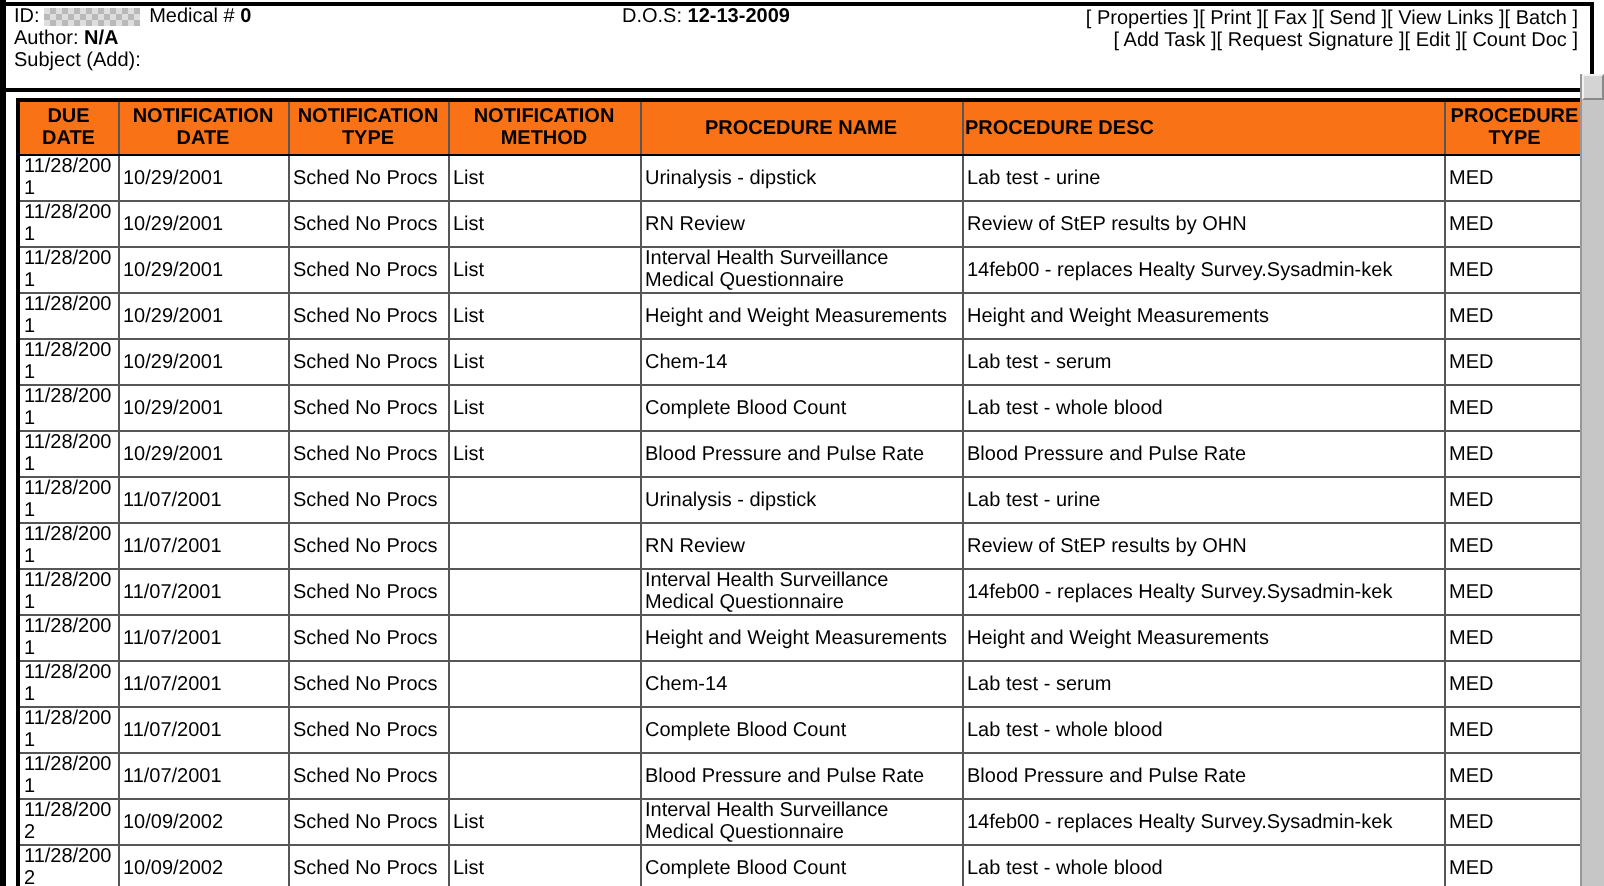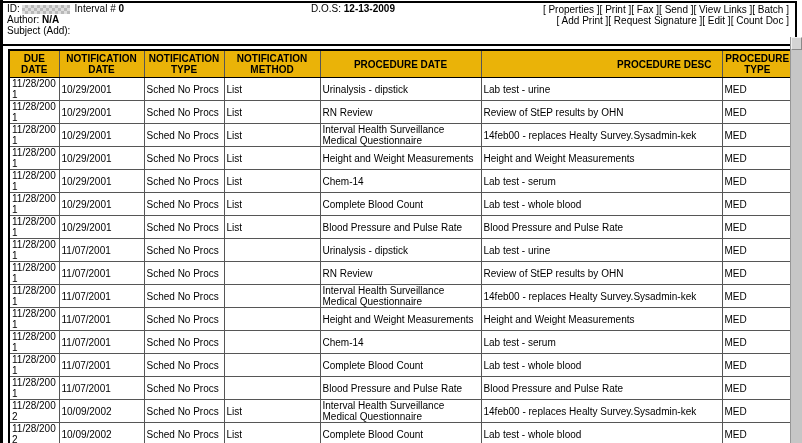--- a/index.html
+++ b/index.html
@@ -25,83 +25,83 @@
       linear-gradient(45deg, #b9b9b9 25%, #dedede 25%, #dedede 75%, #b9b9b9 75%);
     background-size:6px 6px; background-position:0 0, 3px 3px; }
   .rw48 { width:48px; } .rw22 { width:22px; } .rw28 { width:28px; } .rw24 { width:24px; }
 
   
   .table-wrap { position:absolute; top:49px; left:5px; }
   table { border-collapse:collapse; table-layout:fixed; width:784px; font-size:10px; }
   th,td { border:1px solid #565656; vertical-align:middle; overflow:hidden;
           line-height:11px; word-wrap:break-word; }
   table { border:2px solid #000; }
-  th { font-weight:bold; text-align:center; padding:2px 1px; background:#eab308; border-bottom:1px solid #000; }
-  th.desc-head { text-align:right; padding-right:10px; }
+  th { font-weight:bold; text-align:center; padding:2px 1px; background:#f97316; border-bottom:1px solid #000; }
+  th.desc-head { text-align:left; padding-right:10px; }
   td { padding:0 2px; height:11px; text-align:left; color:#000; background:#fff; }
 
   
   .scrollbar { position:absolute; top:37px; right:0; width:12px; height:406px;
                background:#c6c6c6; border-left:1px solid #979797; box-sizing:border-box; }
   .scroll-btn { height:13px; background:#d4d4d4; border:1px solid #8a8a8a;
                 border-top-color:#f2f2f2; border-left-color:#f2f2f2; box-sizing:border-box; }
 </style>
 </head>
 <body>
 
 <div class="page">
 
   <div class="header-box">
 
     <div class="hcol-left">
       <div>
         <span>ID:</span><span class="redact rw48"></span>
-        <span>Interval #</span>
+        <span>Medical #</span>
         <span class="bold">0</span>
       </div>
       <div>
         <span>Author:</span>
         <span class="bold">N/A</span>
       </div>
       <div>
         <span>Subject (</span><a class="hlink">Add</a><span>):</span>
       </div>
     </div>
 
     <div class="hcol-mid">
       <div>
         <span>D.O.S:</span>
         <span class="bold">12-13-2009</span>
       </div>
     </div>
 
     <div class="hcol-right">
       <div id="links-row-1"><span class="lnk-brackets">[ <a class="hlink">Properties</a> ]</span><span class="lnk-brackets">[ <a class="hlink">Print</a> ]</span><span class="lnk-brackets">[ <a class="hlink">Fax</a> ]</span><span class="lnk-brackets">[ <a class="hlink">Send</a> ]</span><span class="lnk-brackets">[ <a class="hlink">View Links</a> ]</span><span class="lnk-brackets">[ <a class="hlink">Batch</a> ]</span></div>
-      <div id="links-row-2"><span class="lnk-brackets">[ <a class="hlink">Add Print</a> ]</span><span class="lnk-brackets">[ <a class="hlink">Request Signature</a> ]</span><span class="lnk-brackets">[ <a class="hlink">Edit</a> ]</span><span class="lnk-brackets">[ <a class="hlink">Count Doc</a> ]</span></div>
+      <div id="links-row-2"><span class="lnk-brackets">[ <a class="hlink">Add Task</a> ]</span><span class="lnk-brackets">[ <a class="hlink">Request Signature</a> ]</span><span class="lnk-brackets">[ <a class="hlink">Edit</a> ]</span><span class="lnk-brackets">[ <a class="hlink">Count Doc</a> ]</span></div>
     </div>
   </div>
 
   <div class="table-wrap">
     <table>
       <colgroup>
         <col style="width:50px">
           <col style="width:85px">
           <col style="width:80px">
         <col style="width:96px">
           <col style="width:161px">
           <col style="width:241px">
         <col style="width:71px">
       </colgroup>
       <thead>
         <tr>
           <th>DUE DATE</th>
           <th>NOTIFICATION DATE</th>
           <th>NOTIFICATION TYPE</th>
           <th>NOTIFICATION METHOD</th>
-          <th>PROCEDURE DATE</th>
+          <th>PROCEDURE NAME</th>
           <th class="desc-head">PROCEDURE DESC</th>
           <th>PROCEDURE TYPE</th>
         </tr>
       </thead>
       <tbody id="table-body">
           <tr>
             <td>11/28/2001</td>
             <td>10/29/2001</td>
             <td>Sched No Procs</td>
             <td>List</td>

